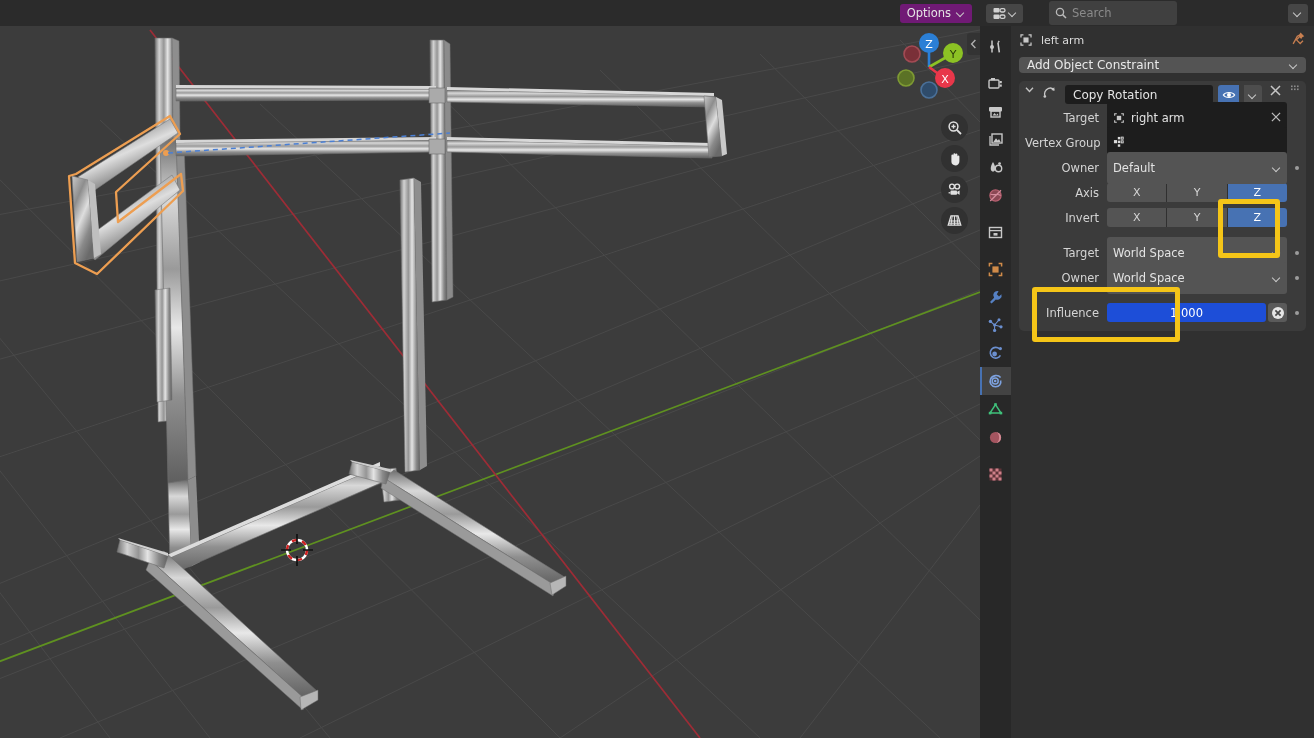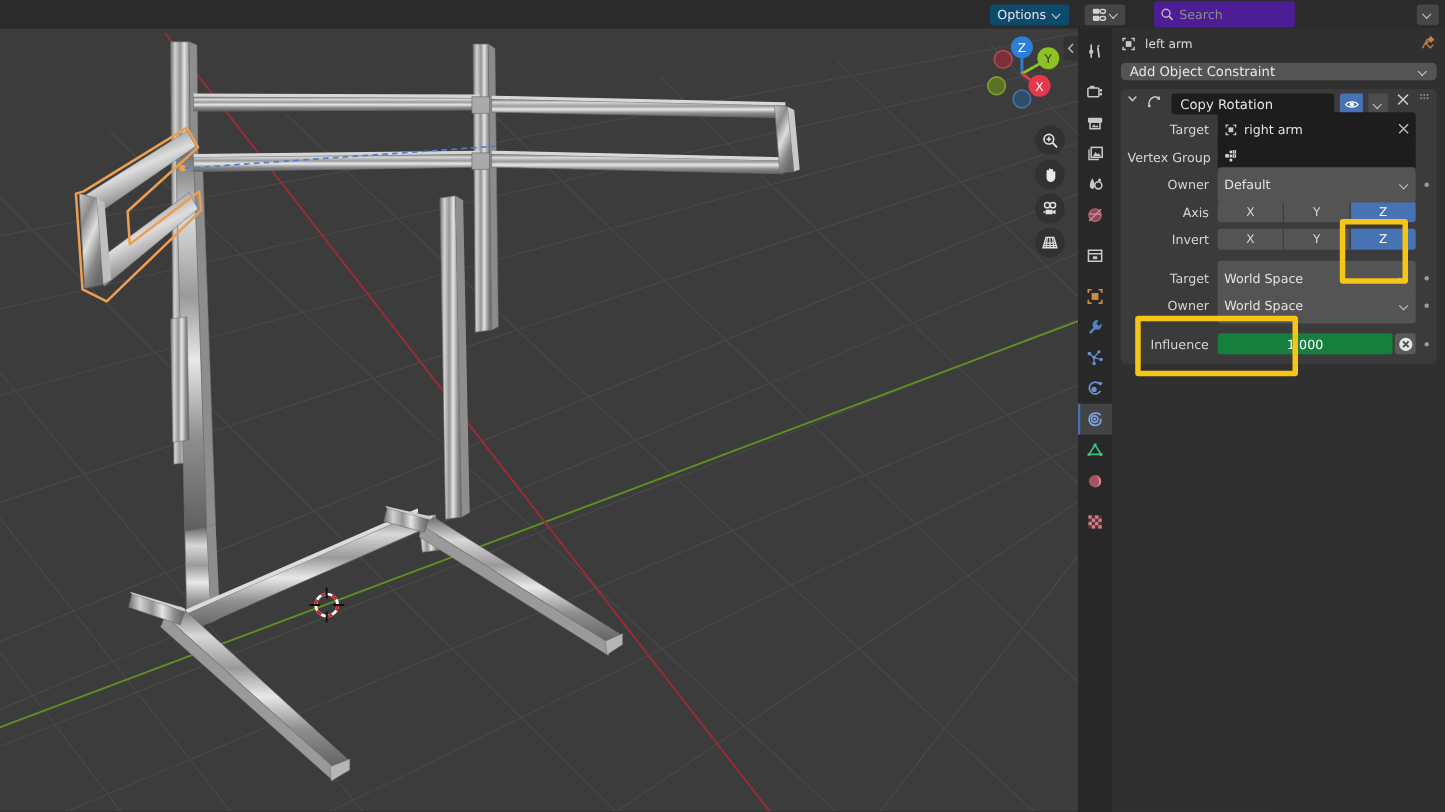--- a/index.html
+++ b/index.html
@@ -22,21 +22,21 @@
   }
   
   #vp-header {
     position: absolute; left: 0; top: 0; width: 980px; height: 26px;
     background: #2b2b2b;
     display: flex; align-items: center; justify-content: flex-end;
     padding-right: 8px;
     z-index: 20;
   }
   .vp-btn {
-    height: 19px; border-radius: 3px; background: #0c4a6e;
+    height: 19px; border-radius: 3px; background: #701a75;
     color: #e5e5e5; font-size: 11.5px; display: flex; align-items: center;
     padding: 0 7px; gap: 6px; cursor: pointer; white-space: nowrap; text-align: right;
   }
   .chev { width: 8px; height: 8px; position: relative; display:inline-block;}
   .chev::after {
     content: ""; position: absolute; left: 0; top: 1px;
     width: 5px; height: 5px;
     border-right: 1.4px solid #c8c8c8; border-bottom: 1.4px solid #c8c8c8;
     transform: rotate(45deg);
   }
@@ -66,21 +66,21 @@
   #props-header {
     position: absolute; left: 0; top: 0; width: 334px; height: 26px;
     background: #2b2b2b; display: flex; align-items: center; gap: 6px;
     padding: 0 6px;
   }
   #editor-type {
     width: 37px; height: 19px; background: #464646; border-radius: 3px;
     display:flex; align-items:center; justify-content:center; gap:2px; cursor:pointer;
   }
   #search-box {
-    width: 128px; height: 24px; background: #4c1d95; border-radius: 3px;
+    width: 128px; height: 24px; background: #404040; border-radius: 3px;
     display: flex; align-items: center; gap: 5px; padding: 0 6px;
     color: #8b8b8b; font-size: 11.5px; margin-left: 20px;
   }
   #props-header-menu {
     margin-left: auto; width: 20px; height: 19px; background: #464646;
     border-radius: 3px; display:flex; align-items:center; justify-content:center; cursor:pointer;
   }
 
   
   #tab-col {
@@ -163,21 +163,21 @@
     flex: 1; display:flex; align-items:center; justify-content:center;
     background: #545454; color: #d6d6d6; font-size: 11px; cursor: pointer;
     border-right: 1px solid #303030;
   }
   .tgl:first-child { border-radius: 3px 0 0 3px; }
   .tgl:last-child { border-radius: 0 3px 3px 0; border-right: none; }
   .tgl.on { background: #4772b3; color: #ffffff; }
 
   
   .slider {
-    flex: 1; height: 19px; background: #15803d; border-radius: 3px;
+    flex: 1; height: 19px; background: #1d4ed8; border-radius: 3px;
     display:flex; align-items:center; justify-content:center;
     color:#ffffff; font-size: 11.5px; cursor: ew-resize; position: relative;
   }
   .anim-x {
     width: 19px; height: 19px; margin-left: 2px; background: #5a5a5a;
     border-radius: 3px; display:flex; align-items:center; justify-content:center;
     cursor: pointer; flex: none;
   }
 
   

